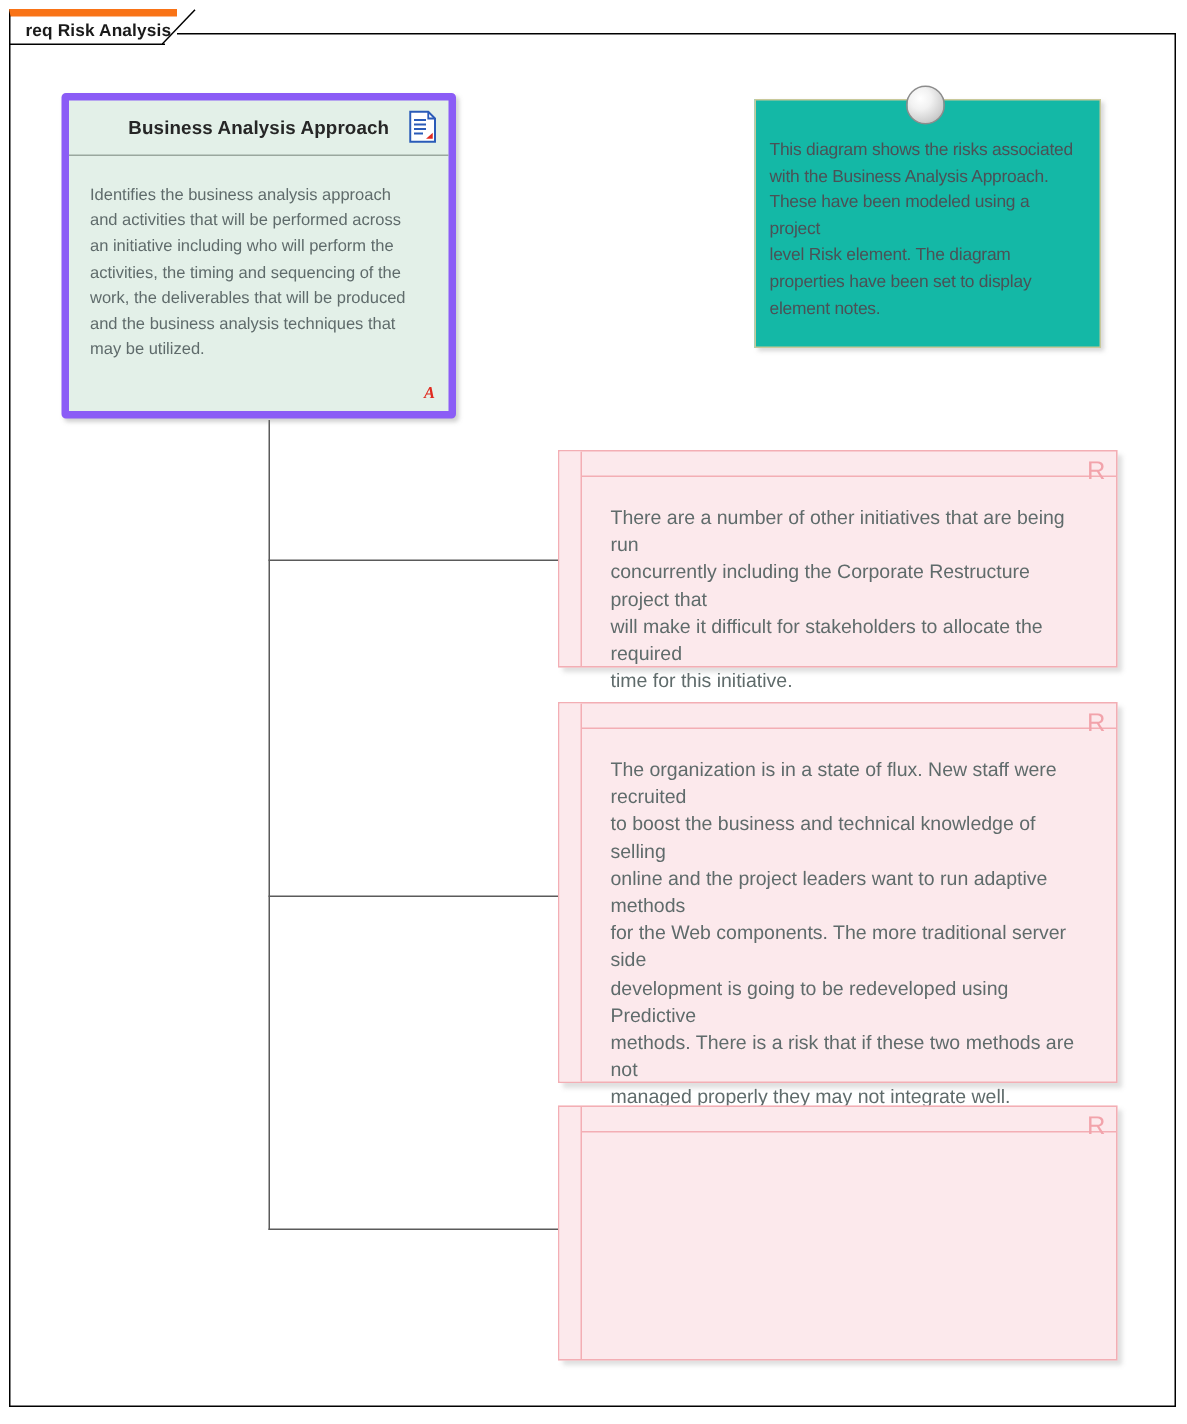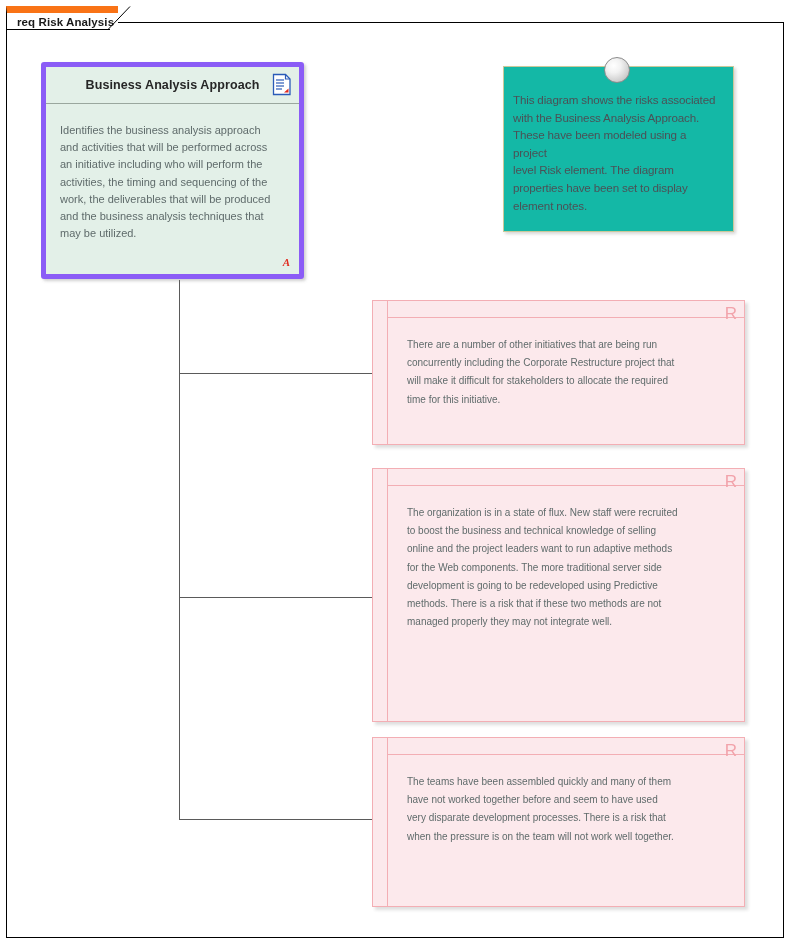--- a/index.html
+++ b/index.html
@@ -32,21 +32,21 @@
     background: transparent;
   }
   .frame-tab {
     position: absolute;
     left: 6px;
     top: 6px;
     height: 24px;
     box-sizing: border-box;
     background: #ffffff;
     border-left: 1px solid #000000;
-    border-top: 7px solid #f97316;
+    border-top: 5px solid #f97316;
     padding: 0 0 0 10px;
     display: flex;
     align-items: center;
   }
   .frame-tab-label {
     font-size: 11.5px;
     font-weight: bold;
     color: #1a1a1a;
     white-space: nowrap;
     letter-spacing: 0.1px;
@@ -209,21 +209,21 @@
     top: 4px;
     font-size: 17px;
     color: #f2a3ab;
     font-family: "Liberation Sans", sans-serif;
     line-height: 1;
   }
   .risk-body {
     padding: 18px 16px 0 19px;
   }
   .risk-body-text {
-    font-size: 10px;
+    font-size: 13px;
     line-height: 18.2px;
     color: #5f6b6b;
     white-space: pre-wrap;
   }
 </style>
 </head>
 <body>
 
 <div id="canvas">
 
@@ -312,22 +312,16 @@
       </div>
     </div>
   </div>
 
   <div class="risk-el" style="top:737px; width:373px; height:170px;">
     <div class="risk-tabstrip"></div>
     <div class="risk-inner">
       <div class="risk-header">
         <span class="risk-marker">R</span>
       </div>
-      <div class="risk-body">
-        <div class="risk-body-text">The teams have been assembled quickly and many of them
-have not worked together before and seem to have used
-very disparate development processes. There is a risk that
-when the pressure is on the team will not work well together.</div>
-      </div>
     </div>
   </div>
 
 </div>
 
 </body></html>

